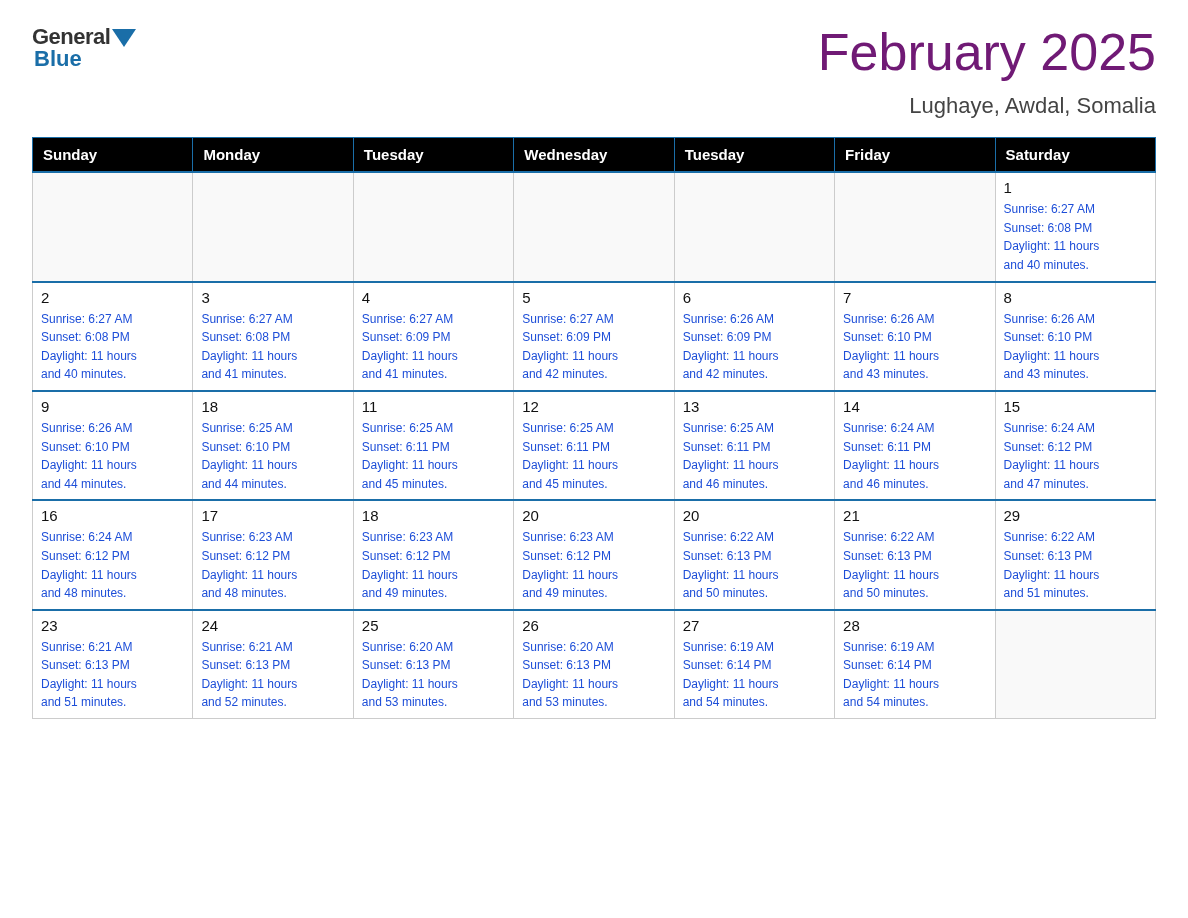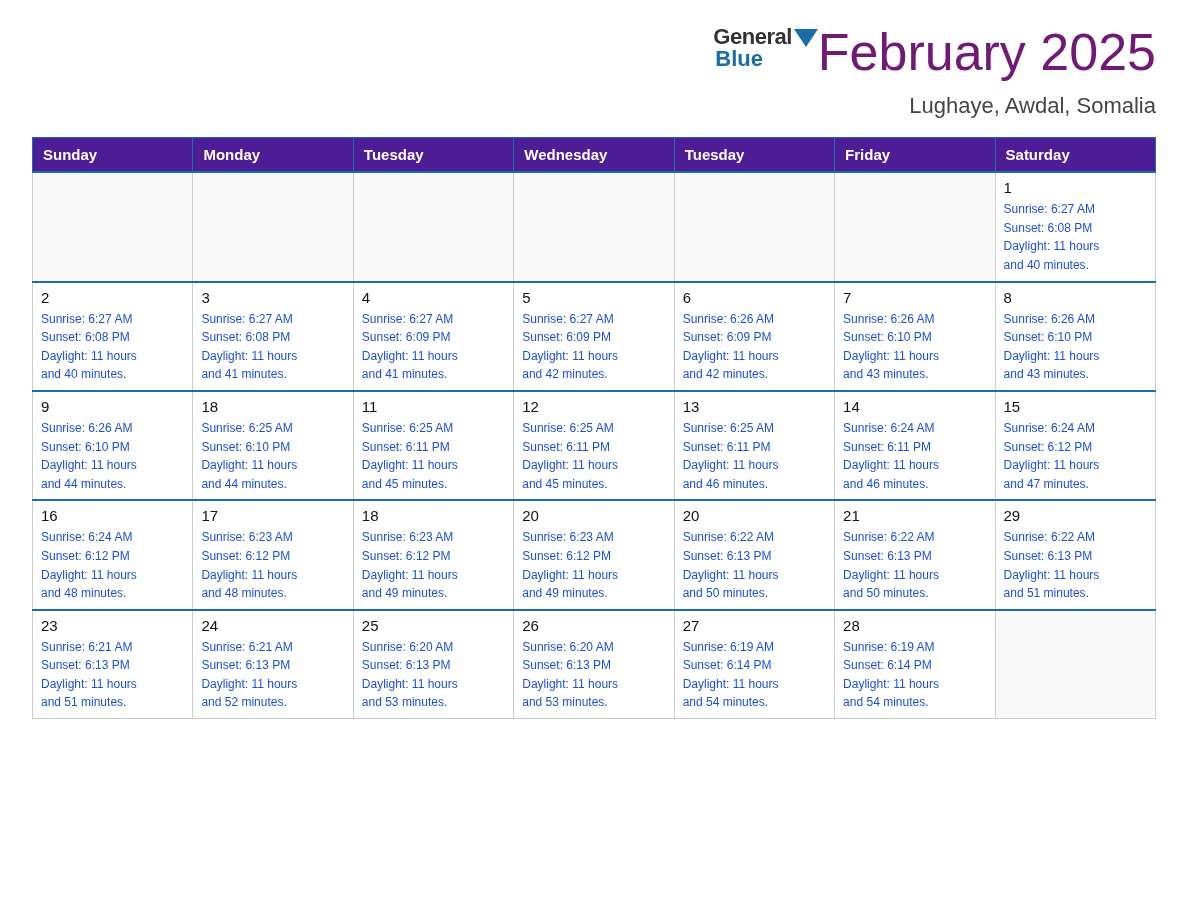--- a/index.html
+++ b/index.html
@@ -5,21 +5,21 @@
     * { box-sizing: border-box; margin: 0; padding: 0; }
     body {
       font-family: Arial, Helvetica, sans-serif;
       background: #fff;
       padding: 24px 32px;
       width: 1188px;
       min-height: 918px;
     }
     .header {
       display: flex;
-      justify-content: flex-end;
+      justify-content: space-between;
       align-items: flex-start;
       margin-bottom: 18px;
     }
     .logo {
       display: flex;
       flex-direction: column;
       align-items: flex-start;
     }
     .logo-top {
       display: flex;
@@ -59,21 +59,21 @@
     .title-location {
       font-size: 22px;
       color: #444;
       margin-top: 12px;
     }
     .calendar {
       width: 100%;
       border-collapse: collapse;
     }
     .calendar th {
-      background: #4c1d95;
+      background: #000000;
       color: #fff;
       font-size: 15px;
       font-weight: bold;
       padding: 8px 10px;
       text-align: left;
       border: 1px solid #1a6ea8;
     }
     .calendar td {
       border: 1px solid #ccc;
       vertical-align: top;

